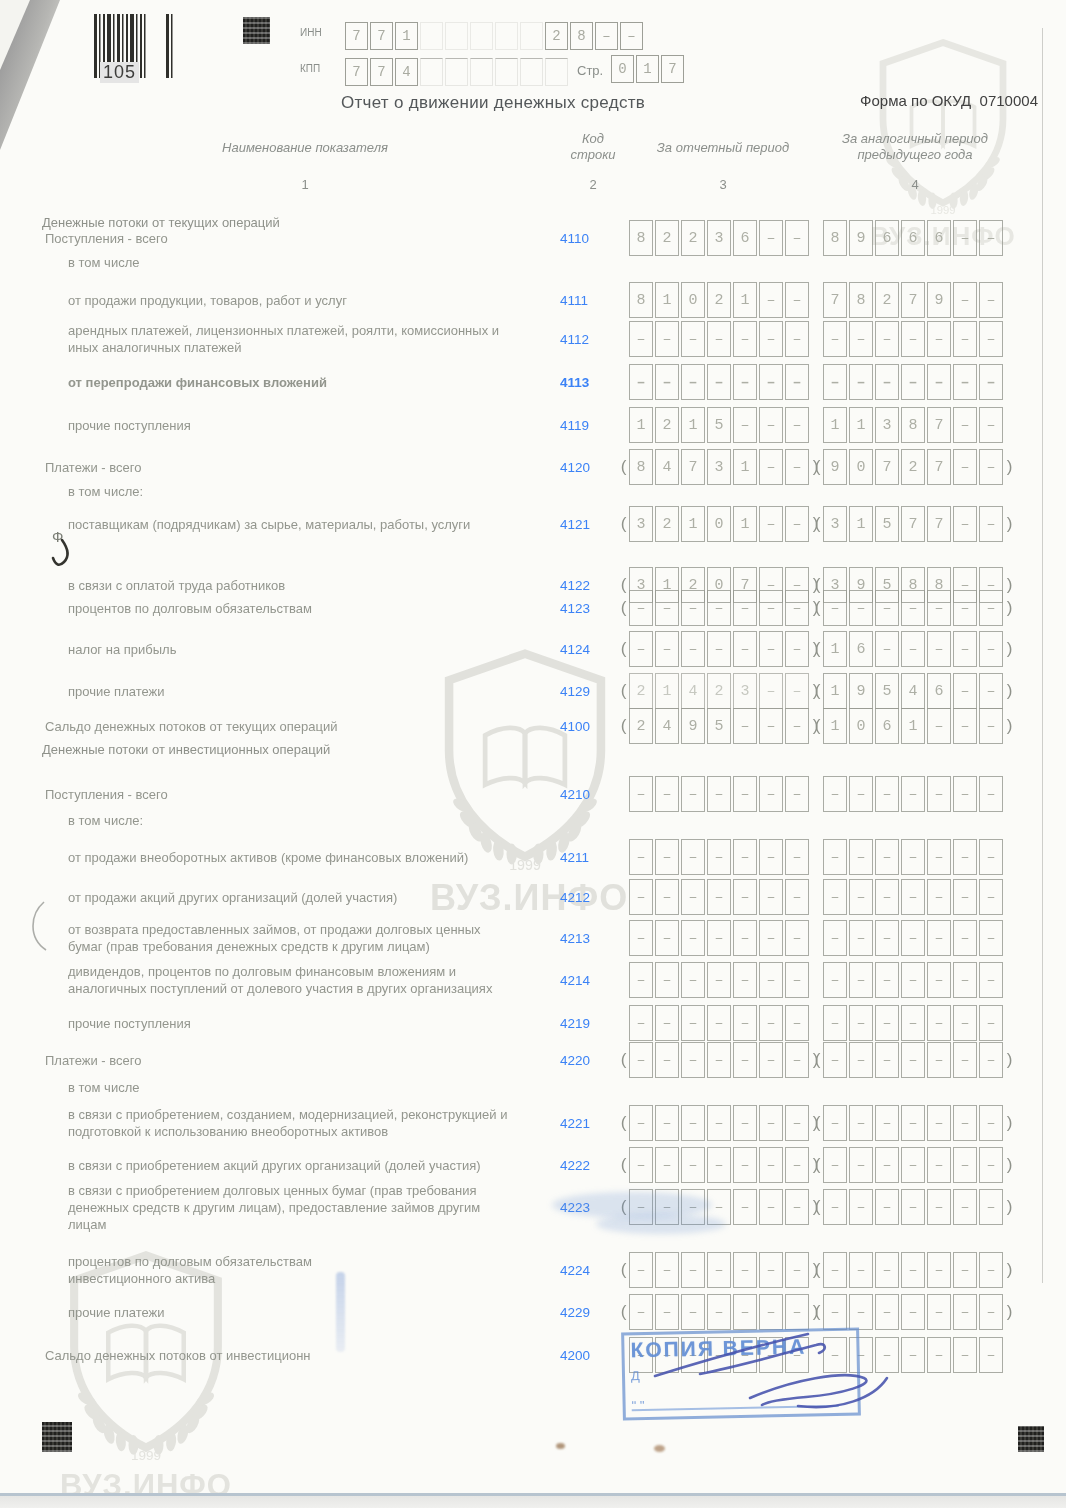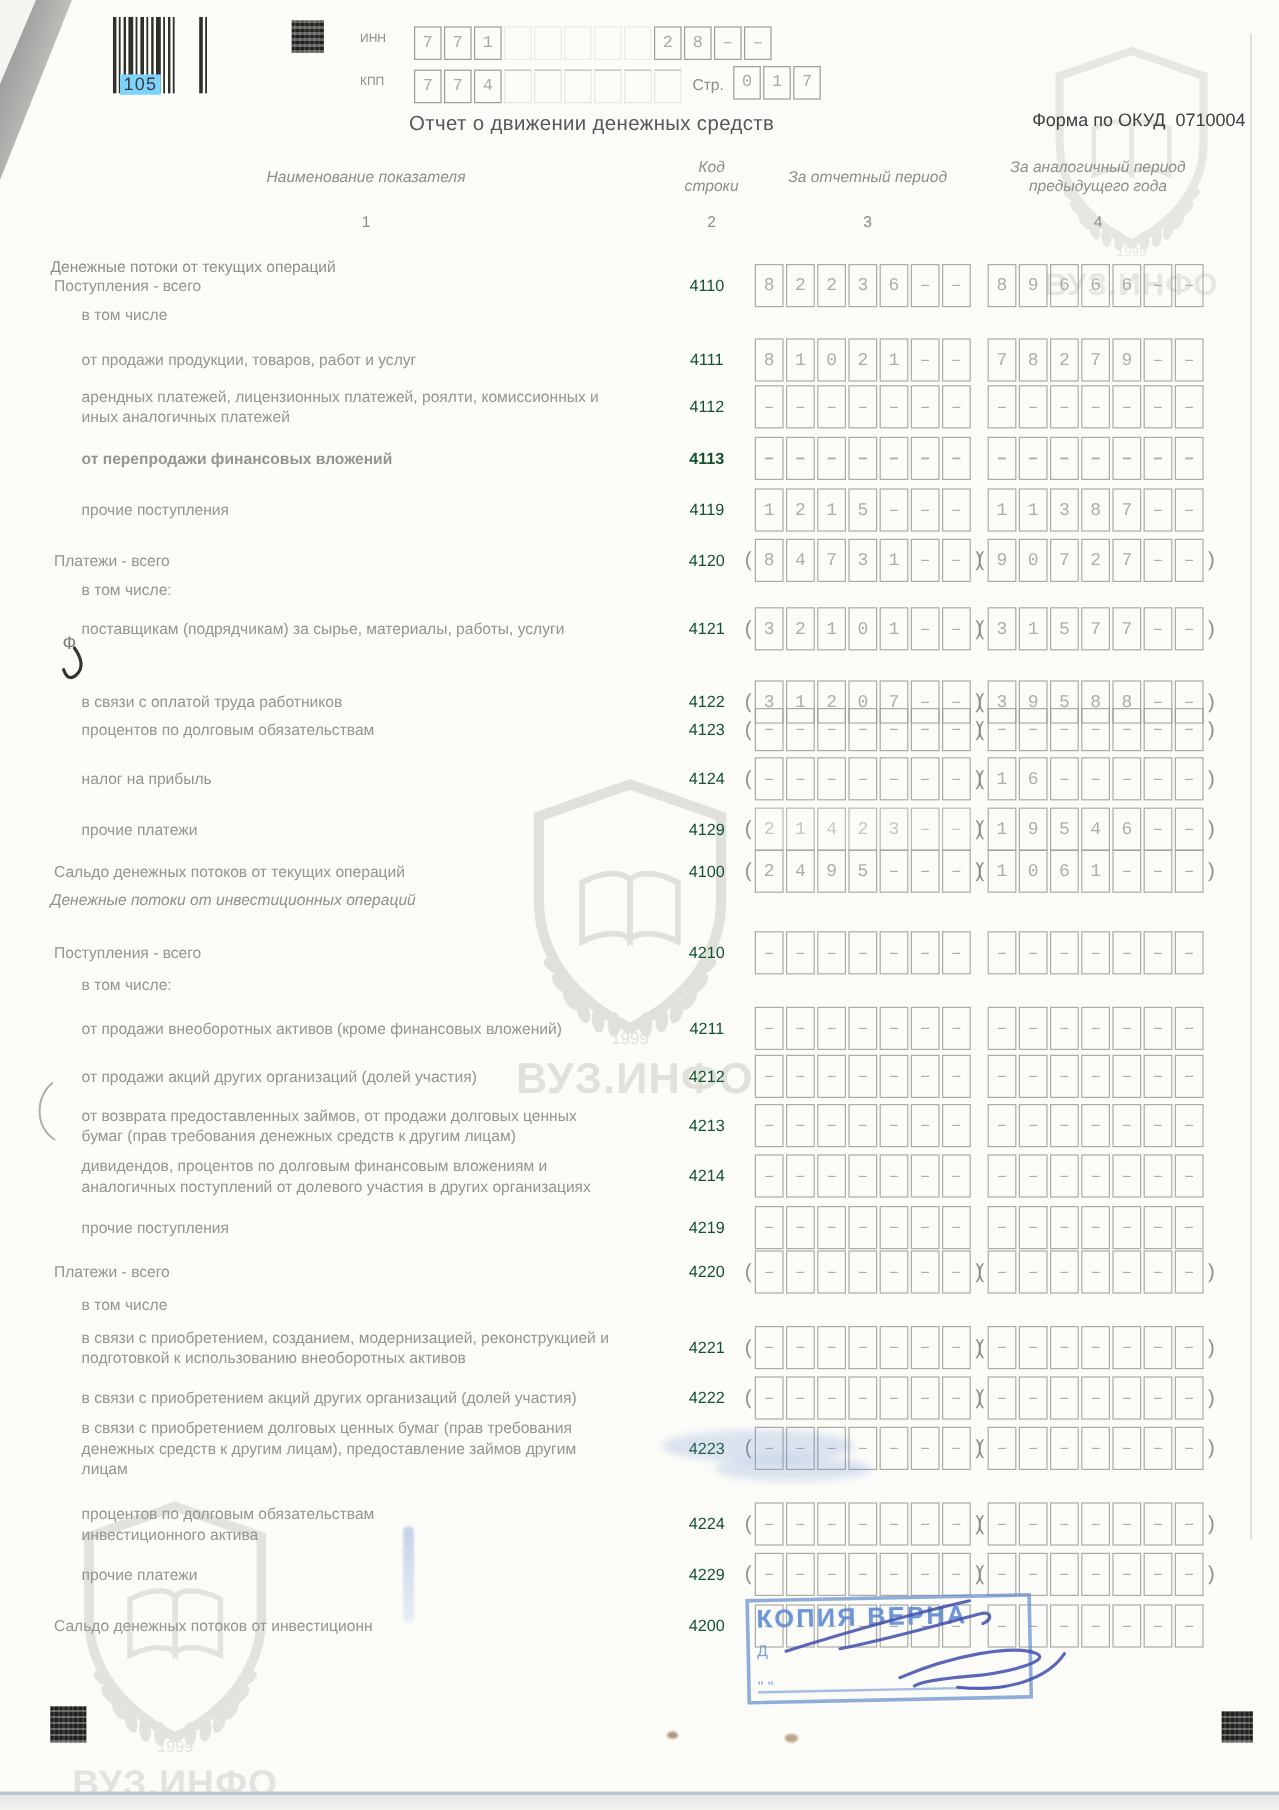--- a/index.html
+++ b/index.html
@@ -31,38 +31,38 @@
   .hcell{width:21px;height:26px;border:1px solid #9d9f97;display:flex;align-items:center;justify-content:center;
          font-size:14px;color:#a9aba1;font-family:"Liberation Mono",monospace;}
   .inn .hcell:nth-child(n+4):nth-child(-n+8){border-color:rgba(160,160,152,.18);}
   .kpp .hcell:nth-child(n+4){border-color:rgba(160,160,152,.22);border-top-color:rgba(130,130,124,.55);}
   .title{position:absolute;left:0;right:80px;top:93px;text-align:center;font-size:17px;color:#54585a;
          letter-spacing:.3px;z-index:2;}
   .okud{position:absolute;right:28px;top:92px;font-size:15px;color:#404040;z-index:2;}
 
   
   .barcode{position:absolute;left:94px;top:14px;z-index:2;}
-  .barcode-num{position:absolute;left:100px;top:62px;font-size:15px;color:#3c3c3a;letter-spacing:1px;
-               background:#7dd3fc;padding:0 3px;z-index:3;}
+  .barcode-num{position:absolute;left:100px;top:62px;font-size:18px;color:#3c3c3a;letter-spacing:1px;
+               background:#e5e5e5;padding:0 3px;z-index:3;}
 
   
   .chead{position:absolute;font-style:italic;font-size:13px;color:#8b8f8b;text-align:center;
          white-space:pre-line;line-height:16px;z-index:2;}
   .cnum{position:absolute;font-size:13px;color:#8b8f8b;text-align:center;z-index:2;}
 
   
   .trow{position:absolute;left:0;width:1066px;height:38px;z-index:2;}
   .trow .rlabel{position:absolute;left:45px;width:515px;top:50%;transform:translateY(-50%);
                 font-size:13px;line-height:17px;color:#93968e;white-space:pre-line;}
   .trow.indent .rlabel{left:68px;width:492px;}
   .trow.section,.trow.note{height:20px;}
   .trow.section .rlabel{top:0;transform:none;left:42px;color:#8e918a;}
   .trow.note .rlabel{top:0;transform:none;left:68px;}
   .rcode{position:absolute;left:560px;width:58px;top:50%;transform:translateY(-50%);
-         text-align:center;font-size:13.5px;color:#14532d;}
+         text-align:left;font-size:13.5px;color:#3b82f6;}
   .field{position:absolute;top:1px;display:flex;align-items:center;gap:1px;height:36px;}
   .field.f3{left:619px;}
   .field.f4{left:813px;}
   .paren{width:9px;font-size:17px;color:#8f928a;text-align:center;}
   .paren.hiddenp{visibility:hidden;}
   .vcell{width:22px;height:34px;border:1px solid rgba(150,152,144,.8);margin-right:1px;
          display:flex;align-items:center;justify-content:center;
          font-family:"Liberation Mono",monospace;font-size:15px;color:#adafa5;}
   .faintv .vcell{color:#c6c8c0;border-color:rgba(150,152,144,.65);}
 
@@ -537,21 +537,21 @@
             <div class="vcell">1</div>
             <div class="vcell">0</div>
             <div class="vcell">6</div>
             <div class="vcell">1</div>
             <div class="vcell">–</div>
             <div class="vcell">–</div>
             <div class="vcell">–</div>
             <span class="paren">)</span>
           </div>
         </div>
-        <div class="trow section" style="top: 741px; font-style: italic;">
+        <div class="trow section" style="top: 741px;">
           <div class="rlabel">Денежные потоки от инвестиционных операций</div>
         </div>
         <div class="trow data" style="top: 775px;">
           <div class="rlabel">Поступления - всего</div>
           <div class="rcode">4210</div>
           <div class="field f3">
             <span class="paren hiddenp">(</span>
             <div class="vcell">–</div>
             <div class="vcell">–</div>
             <div class="vcell">–</div>

